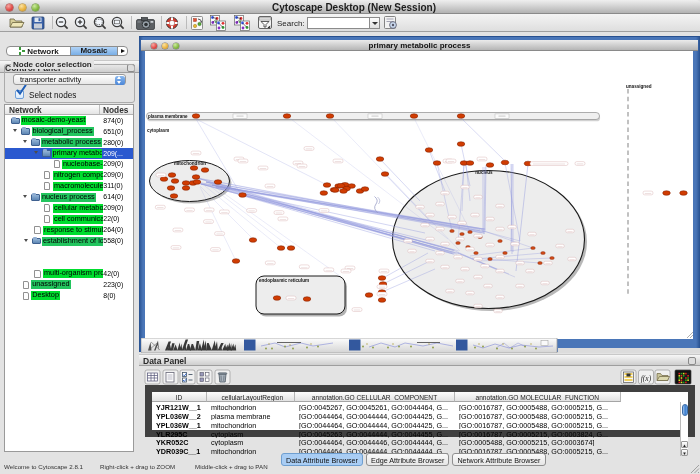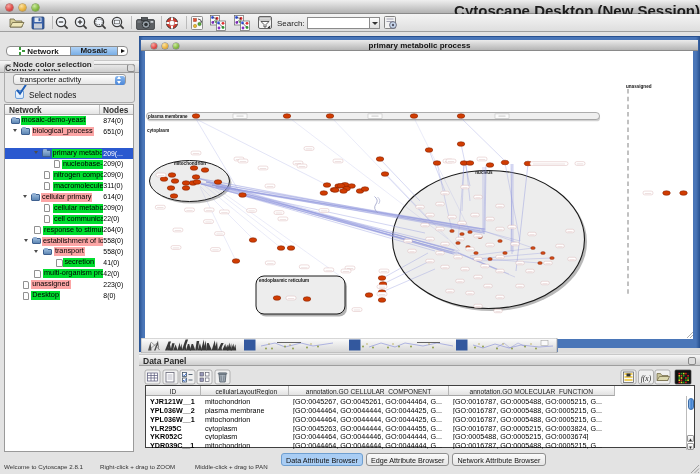--- a/index.html
+++ b/index.html
@@ -5,22 +5,22 @@
 * { margin:0; padding:0; box-sizing:border-box; }
 html,body { width:700px; height:474px; overflow:hidden; background:#e3e3e3;
   font-family:"Liberation Sans", sans-serif; }
 #app { position:relative; width:700px; height:474px; background:#e3e3e3; }
 .abs { position:absolute; }
 
 
 #titlebar { left:0; top:0; width:700px; height:14px;
   background:linear-gradient(#efefef,#d4d4d4 45%,#b2b2b2);
   border-bottom:1px solid #8a8a8a; border-radius:4px 4px 0 0; }
-#titlebar .title { position:absolute; left:0; right:0; top:1.5px; text-align:right;
-  font-size:15px; font-weight:bold; color:#1c1c1c;padding-left:8px; }
+#titlebar .title { position:absolute; left:0; right:0; top:1.5px; text-align:center;
+  font-size:10px; font-weight:bold; color:#1c1c1c;padding-left:8px; }
 .light { position:absolute; top:3.5px; width:7px; height:7px; border-radius:50%; }
 
 
 #toolbar { left:0; top:14px; width:700px; height:18px;
   background:linear-gradient(#f4f4f4,#dedede); border-bottom:1px solid #9f9f9f; }
 .tsep { position:absolute; top:2px; width:1px; height:13px; background:#bbb; }
 #searchlbl { position:absolute; left:277px; top:4.5px; font-size:8px; color:#222; }
 #searchbox { position:absolute; left:307px; top:2.5px; width:63px; height:12.5px;
   background:#fff; border:1px solid #8b8b8b; }
 #searchdrop { position:absolute; left:369px; top:2.5px; width:11px; height:12.5px;
@@ -83,21 +83,21 @@
   background:linear-gradient(#fdfdfd,#e4e4e4); border-bottom:1px solid #b2b2b2;
   font-size:8.3px; font-weight:bold; color:#333; }
 #treehdr .c1 { position:absolute; left:4px; top:0px; }
 #treehdr .c2 { position:absolute; left:98px; top:0px; }
 #treehdr .vline { position:absolute; left:94px; top:0; width:1px; height:9px; background:#c0c0c0; }
 .trow { position:absolute; left:0; width:128px; height:10.95px; font-size:7.3px;
   color:#000; white-space:nowrap; }
 .trow .lbl { position:absolute; top:0.6px; padding:0 1px; line-height:8.8px; height:9px; }
 .trow .cnt { position:absolute; left:98.3px; top:1.2px; font-size:6.9px; }
 .green { background:#00dd2e; }
-.red { background:#fca5a5; }
+.red { background:#22c55e; }
 .selrow { background:#2b59cf; }
 .arrow { position:absolute; top:3px; width:0; height:0;
   border-left:2.9px solid transparent; border-right:2.9px solid transparent;
   border-top:3.9px solid #4d4d4d; }
 .folder { position:absolute; top:2px; width:9px; height:6.5px;
   background:linear-gradient(#93b4d6,#5d86b4); border:0.5px solid #3f6190;
   border-radius:1px; }
 .folder:before { content:""; position:absolute; left:0px; top:-2px; width:4px;
   height:2px; background:#8facd0; border-radius:1px 1px 0 0; }
 .ficon { position:absolute; top:1px; width:6.5px; height:8px; background:#fdfdfd;
@@ -114,22 +114,22 @@
   font-size:8px; font-weight:bold; color:#111; }
 #netcanvas { position:absolute; left:6px; top:14px; width:548px; height:288px; background:#fff; }
 #netsvg { position:absolute; left:0; top:0; }
 #bstrip { position:absolute; left:2px; top:301px; width:417px; height:15px; }
 #graybr { position:absolute; left:419px; top:311px; width:142px; height:5px; background:#dcdcdc; }
 
 
 #dpanel { left:139px; top:354px; width:561px; height:104px; background:#e3e3e3; }
 #dphead { position:absolute; left:0; top:0; width:561px; height:12px; padding:1px 8px 0 4px; }
 #dtoolbar { position:absolute; left:2px; top:14px; width:557px; height:20px; }
-#dtable { position:absolute; left:6px; top:31px; width:550px; height:63px;
-  background:#fff; border:1px solid #404040; font-size:7px; }
+#dtable { position:absolute; left:6px; top:31px; width:550px; height:52px;
+  background:#fff; border:7px solid #404040; font-size:7px; }
 .dhdr { position:absolute; top:0; height:10px; background:linear-gradient(#fdfdfd,#e2e2e2);
   border-right:1px solid #b5b5b5; border-bottom:1px solid #a5a5a5;
   text-align:center; font-size:6.6px; color:#222; padding-top:1.5px;
   white-space:nowrap; overflow:hidden; }
 .drow { position:absolute; height:8.8px; white-space:nowrap; overflow:hidden;
   color:#000; padding-top:0.8px; font-size:7.2px; }
 .dc0 { font-weight:bold; padding-left:4px; }
 .dcell { padding-left:4px; }
 #dscroll { position:absolute; right:0.5px; top:10px; width:8px; height:54px;
   background:#fff; border-left:1px solid #bbb; }
@@ -302,20 +302,26 @@
           <span class="folder" style="left:6px"></span>
           <span class="lbl green" style="left:15.6px;max-width:81.9px;overflow:hidden">mosaic-demo-yeast</span>
           <span class="cnt">874(0)</span>
         </div>
 <div class="trow" style="top:21.45px">
           <span class="arrow" style="left:7.6px"></span>
           <span class="folder" style="left:15.6px"></span>
           <span class="lbl red" style="left:26.6px;max-width:70.9px;overflow:hidden">biological_process</span>
           <span class="cnt">651(0)</span>
         </div>
+<div class="trow" style="top:32.40px">
+          <span class="arrow" style="left:18px"></span>
+          <span class="folder" style="left:26px"></span>
+          <span class="lbl red" style="left:36px;max-width:61.5px;overflow:hidden">metabolic process</span>
+          <span class="cnt">280(0)</span>
+        </div>
 <div class="trow selrow" style="top:43.35px">
           <span class="arrow" style="left:28.6px"></span>
           <span class="folder" style="left:36.6px"></span>
           <span class="lbl green" style="left:46.6px;max-width:50.9px;overflow:hidden">primary metabol</span>
           <span class="cnt" style="color:#fff">209(...</span>
         </div>
 <div class="trow" style="top:54.30px">
           <span class="ficon" style="left:48.6px"></span>
           <span class="lbl green" style="left:57px;max-width:40.5px;overflow:hidden">nucleobase-co</span>
           <span class="cnt">209(0)</span>
@@ -326,21 +332,21 @@
           <span class="cnt">209(0)</span>
         </div>
 <div class="trow" style="top:76.20px">
           <span class="ficon" style="left:38.5px"></span>
           <span class="lbl green" style="left:48px;max-width:49.5px;overflow:hidden">macromolecule</span>
           <span class="cnt">311(0)</span>
         </div>
 <div class="trow" style="top:87.15px">
           <span class="arrow" style="left:18px"></span>
           <span class="folder" style="left:26px"></span>
-          <span class="lbl red" style="left:36px;max-width:61.5px;overflow:hidden">cellular primary</span>
+          <span class="lbl red" style="left:36px;max-width:61.5px;overflow:hidden">nucleus process</span>
           <span class="cnt">614(0)</span>
         </div>
 <div class="trow" style="top:98.10px">
           <span class="ficon" style="left:38.5px"></span>
           <span class="lbl green" style="left:48px;max-width:49.5px;overflow:hidden">cellular metabol</span>
           <span class="cnt">209(0)</span>
         </div>
 <div class="trow" style="top:109.05px">
           <span class="ficon" style="left:38.5px"></span>
           <span class="lbl green" style="left:48px;max-width:49.5px;overflow:hidden">cell communicat</span>
@@ -349,31 +355,20 @@
 <div class="trow" style="top:120.00px">
           <span class="ficon" style="left:29.3px"></span>
           <span class="lbl green" style="left:38px;max-width:59.5px;overflow:hidden">response to stimulu</span>
           <span class="cnt">264(0)</span>
         </div>
 <div class="trow" style="top:130.95px">
           <span class="arrow" style="left:18.6px"></span>
           <span class="folder" style="left:26.9px"></span>
           <span class="lbl red" style="left:37px;max-width:60.5px;overflow:hidden">establishment of lo</span>
           <span class="cnt">558(0)</span>
-        </div>
-<div class="trow" style="top:141.90px">
-          <span class="arrow" style="left:29.3px"></span>
-          <span class="folder" style="left:38px"></span>
-          <span class="lbl red" style="left:48.9px;max-width:48.6px;overflow:hidden">transport</span>
-          <span class="cnt">558(0)</span>
-        </div>
-<div class="trow" style="top:152.85px">
-          <span class="ficon" style="left:51.3px"></span>
-          <span class="lbl green" style="left:58.4px;max-width:39.1px;overflow:hidden">secretion</span>
-          <span class="cnt">41(0)</span>
         </div>
 <div class="trow" style="top:163.80px">
           <span class="ficon" style="left:29.3px"></span>
           <span class="lbl green" style="left:38px;max-width:59.5px;overflow:hidden">multi-organism pro</span>
           <span class="cnt">42(0)</span>
         </div>
 <div class="trow" style="top:174.75px">
           <span class="ficon" style="left:17.5px"></span>
           <span class="lbl red" style="left:26.2px;max-width:71.3px;overflow:hidden">unassigned</span>
           <span class="cnt">223(0)</span>

